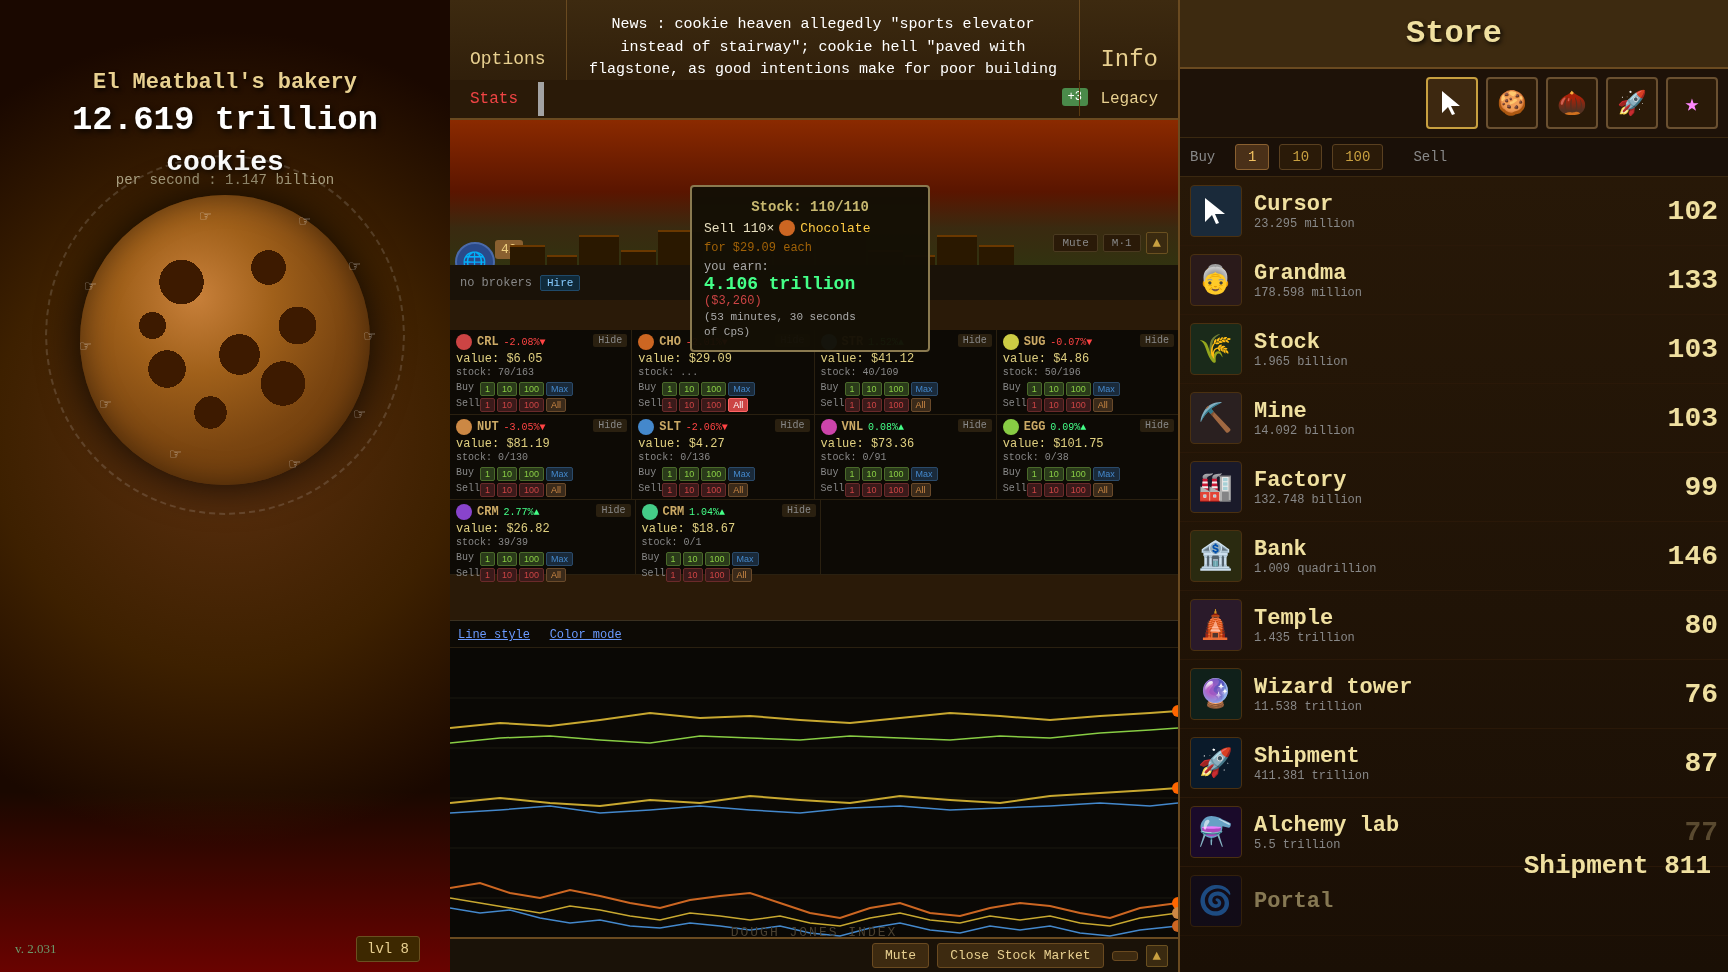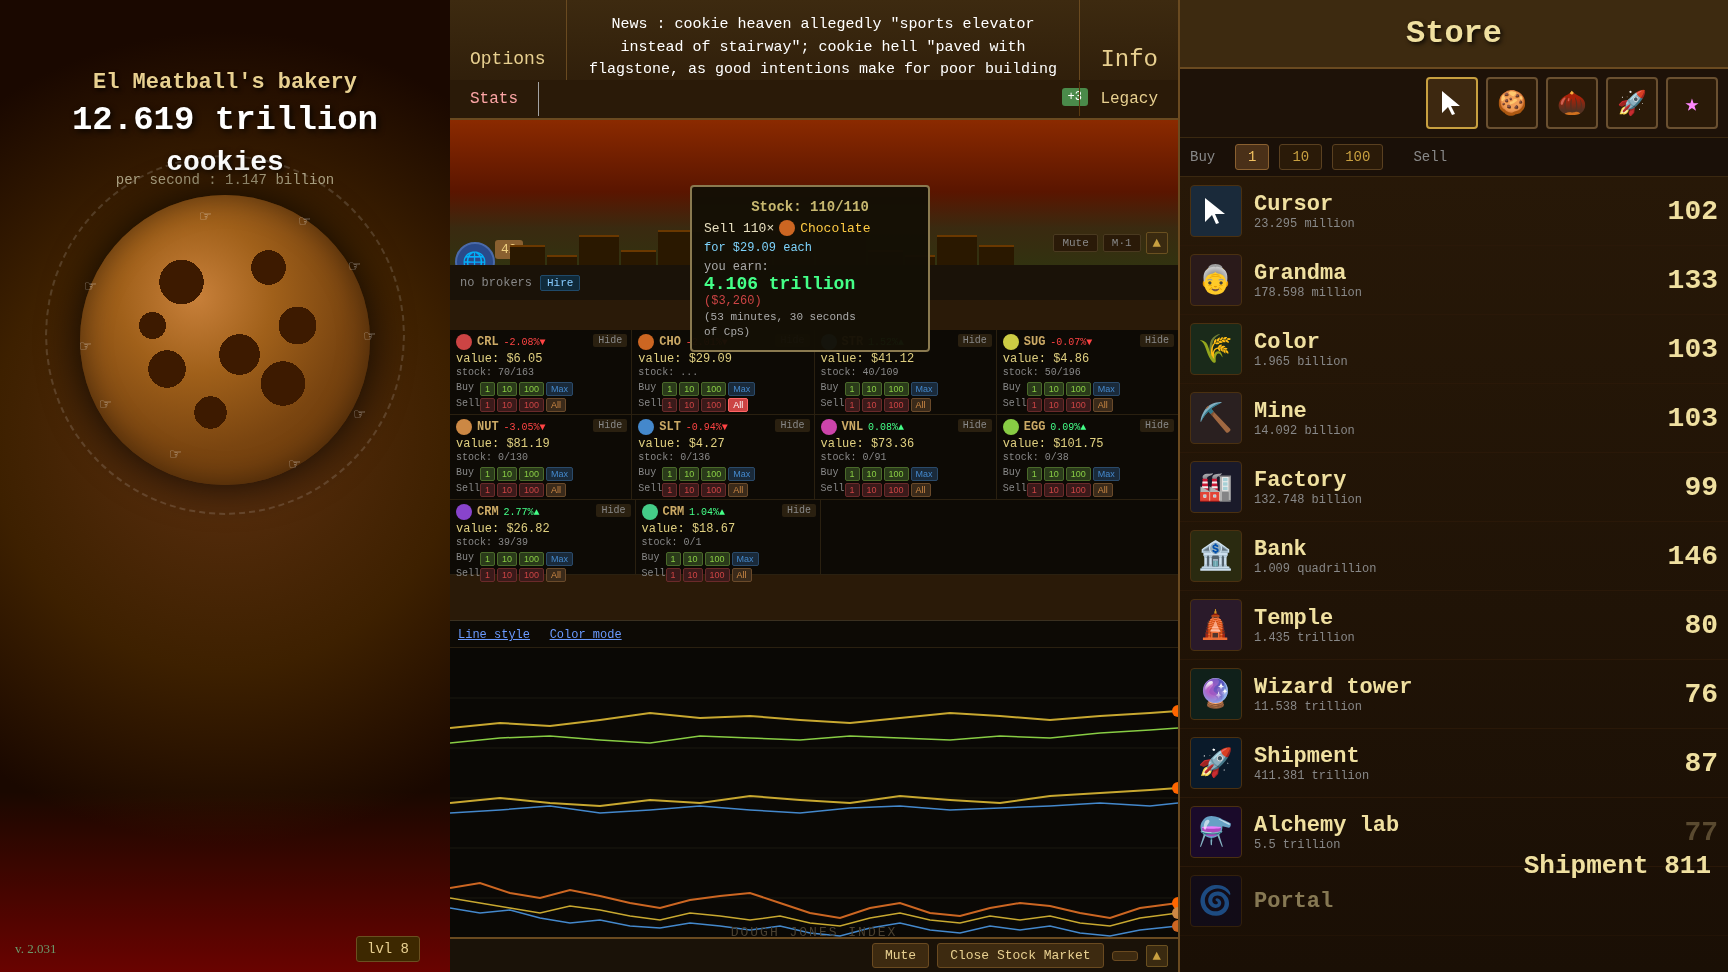--- a/index.html
+++ b/index.html
@@ -165,24 +165,24 @@
     #sub-nav {
       position: absolute;
       top: 80px; left: 0; width: 100%; height: 40px;
       background: #2a1a08;
       border-bottom: 2px solid #6a4a20;
       display: flex;
       align-items: center;
     }
     #stats-btn {
       padding: 8px 20px;
-      color: #fca5a5;
+      color: #ef4444;
       font-size: 16px;
       cursor: pointer;
-      border-right: 1px solid #a3a3a3;
+      border-right: 6px solid #a3a3a3;
     }
     #legacy-btn {
       position: absolute;
       right: 0;
       padding: 8px 20px;
       color: #e8d090;
       font-size: 16px;
       cursor: pointer;
       border-left: 1px solid #5a3a10;
     }
@@ -879,21 +879,21 @@
           <button class="bs-btn sell">10</button>
           <button class="bs-btn sell">100</button>
           <button class="bs-btn all">All</button>
         </div>
       </div>
 
       <div class="stock-cell">
         <div class="stock-header-row">
           <span class="stock-icon icon-slt"></span>
           <span class="stock-name">SLT</span>
-          <span class="stock-change-red">-0.94%▼</span>
+          <span class="stock-change-red">-2.06%▼</span>
           <div class="hide-btn">Hide</div>
         </div>
         <div class="stock-value">value: $4.27</div>
         <div class="stock-qty">stock: 0/136</div>
         <div class="buy-sell-row">
           <span class="bs-label">Buy</span>
           <button class="bs-btn">1</button>
           <button class="bs-btn">10</button>
           <button class="bs-btn">100</button>
           <button class="bs-btn max">Max</button>
@@ -1053,21 +1053,21 @@
     <div class="arrow-btn game-btn">▲</div>
   </div>
 
   <div id="tooltip">
     <div class="stock-title">Stock: 110/110</div>
     <div class="sell-info">
       <span>Sell 110×</span>
       <span style="width:16px;height:16px;border-radius:50%;background:#cc6622;display:inline-block;"></span>
       <span class="sell-amount">Chocolate</span>
     </div>
-    <div style="color:#7dd3fc;font-size:12px;">for $29.09 each</div>
+    <div style="color:#a16207;font-size:12px;">for $29.09 each</div>
     <div class="earn-label">you earn:</div>
     <div class="earn-amount">4.106 trillion</div>
     <div class="earn-sub">($3,260)</div>
     <div class="time-info">(53 minutes, 30 seconds</div>
     <div class="time-info">of CpS)</div>
   </div>
 
 </div>
 
 <div id="right-panel">
@@ -1114,21 +1114,21 @@
       <div class="building-info">
         <div class="building-name">Grandma</div>
         <div class="building-cps">178.598 million</div>
       </div>
       <div class="building-count">133</div>
     </div>
 
     <div class="building-store-item">
       <div class="building-icon" style="background:#1a2a1a;">🌾</div>
       <div class="building-info">
-        <div class="building-name">Color</div>
+        <div class="building-name">Stock</div>
         <div class="building-cps">1.965 billion</div>
       </div>
       <div class="building-count">103</div>
     </div>
 
     <div class="building-store-item">
       <div class="building-icon" style="background:#2a2020;">⛏️</div>
       <div class="building-info">
         <div class="building-name">Mine</div>
         <div class="building-cps">14.092 billion</div>

